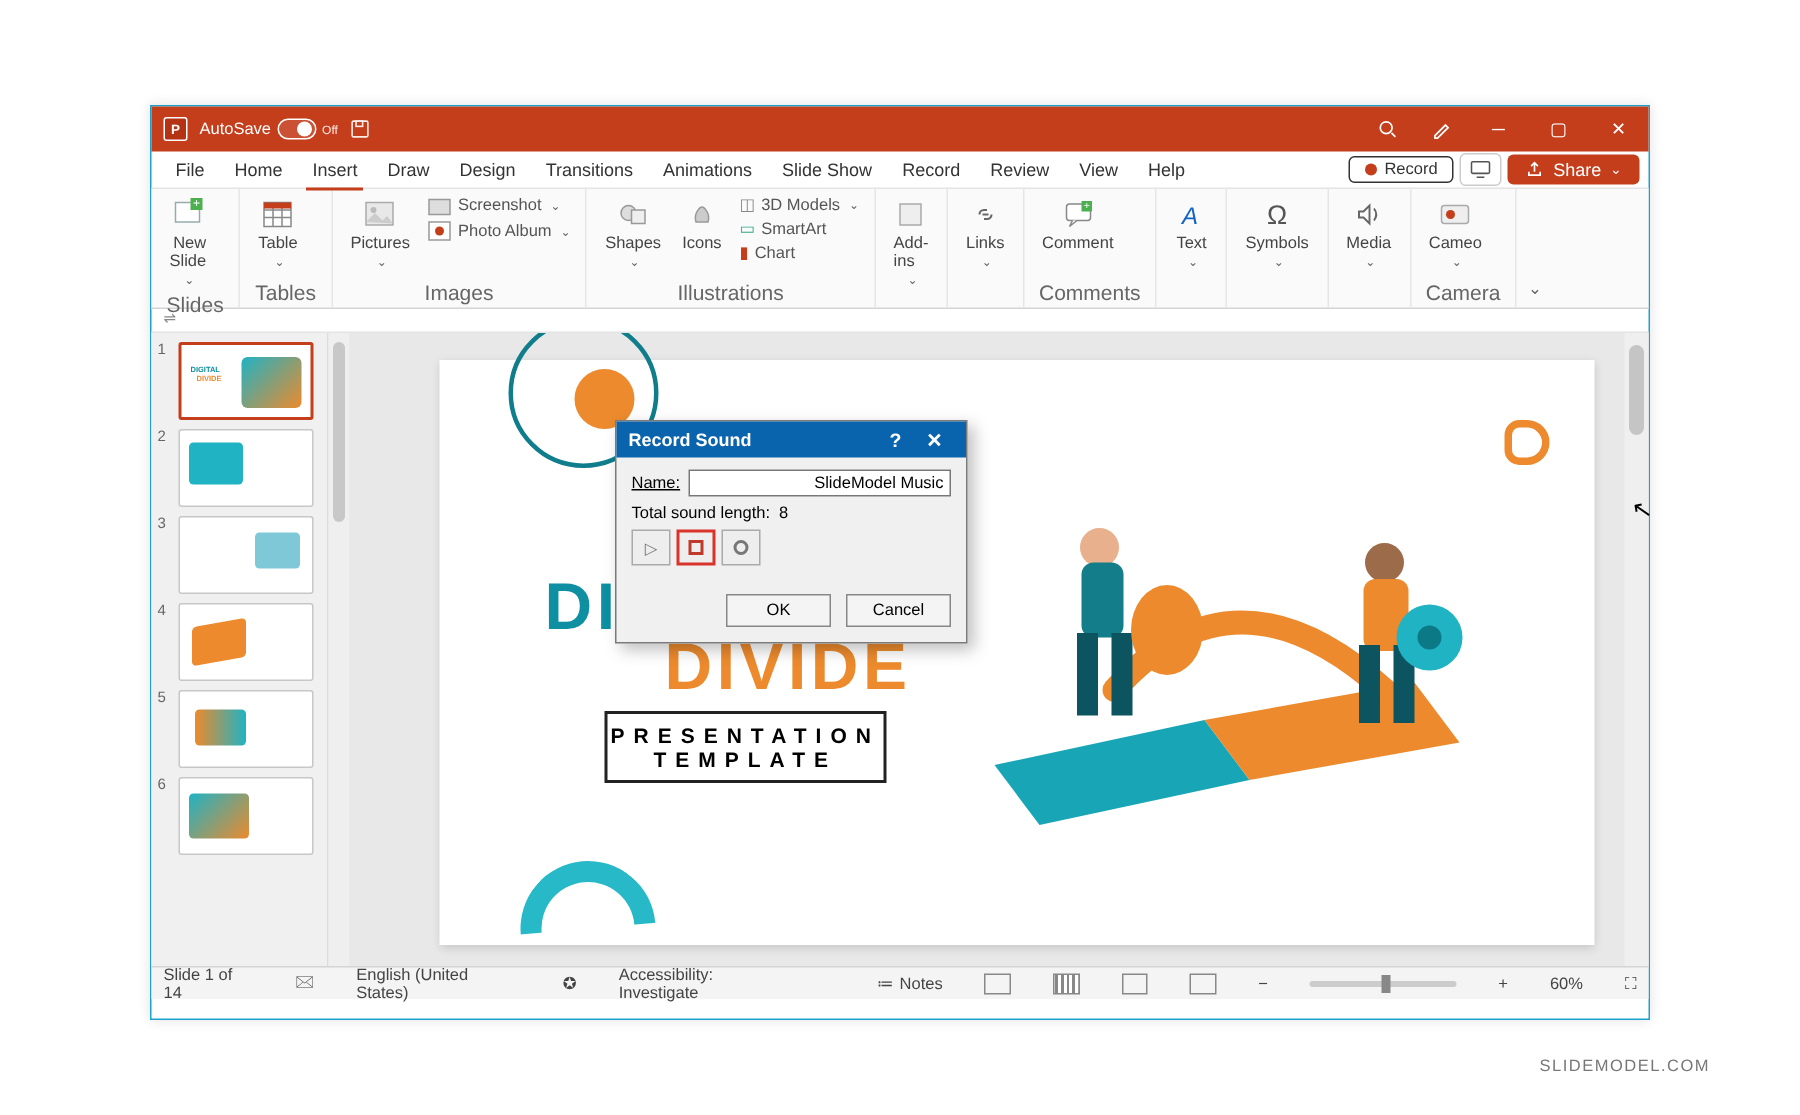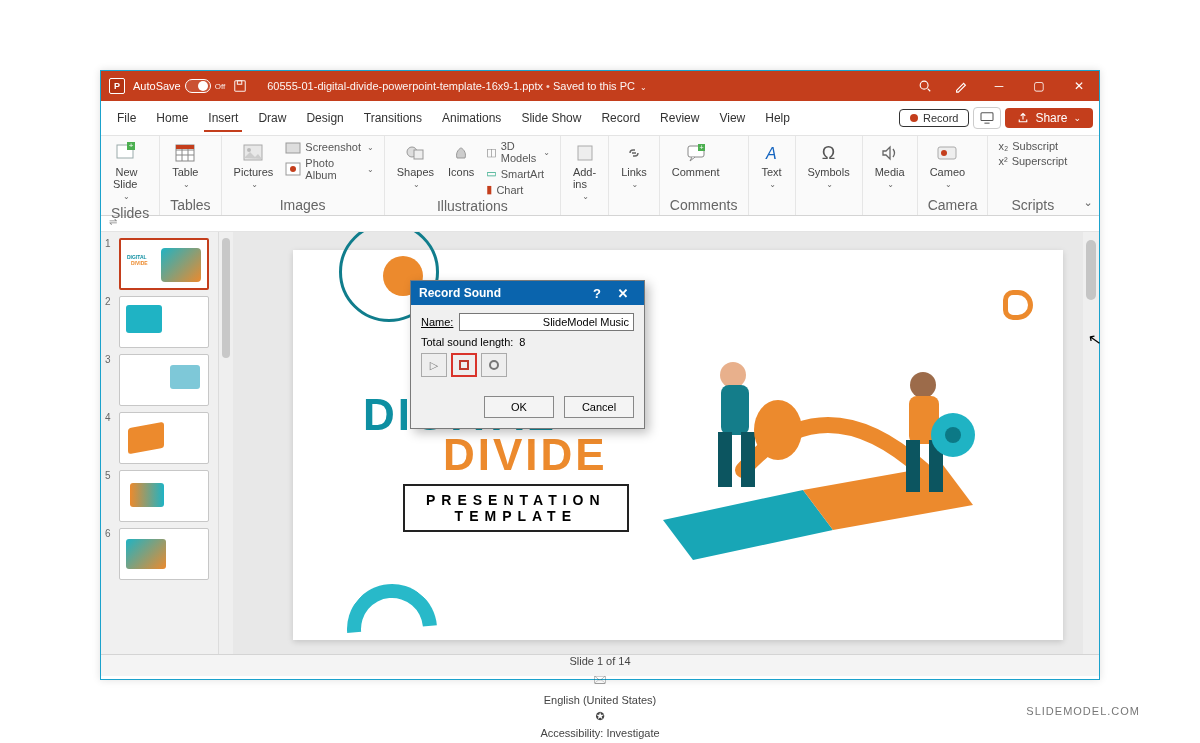--- a/index.html
+++ b/index.html
@@ -8,21 +8,21 @@
 .titlebar { background: #c43e1c; height: 30px; display: flex; align-items: center; color: #fff; font-size: 11px; }
 .titlebar .left { display:flex; align-items:center; gap:8px; padding-left:8px; flex:0 0 auto;}
 .titlebar .autosave { display:flex; align-items:center; gap:4px; }
 .toggle-off { width:26px; height:14px; border:1px solid #fff; border-radius:7px; position:relative; background:rgba(255,255,255,.1);}
 .toggle-off::after{content:"";position:absolute;right:2px;top:1px;width:10px;height:10px;border-radius:50%;background:#fff;}
 .titlebar .doc { margin-left:12px; opacity:.95; }
 .titlebar .right { margin-left:auto; display:flex; align-items:center; }
 .titlebar .winbtn { width:40px; height:30px; display:flex; align-items:center; justify-content:center; color:#fff; font-size:12px; }
 .titlebar .searchbtn { width:36px; height:30px; display:flex; align-items:center; justify-content:center;}
 
-.menubar { height:35px; border-bottom:1px solid #e4e4e4; display:flex; align-items:center; padding:0 6px; font-size:12px; color:#333; }
+.menubar { height:25px; border-bottom:1px solid #e4e4e4; display:flex; align-items:center; padding:0 6px; font-size:12px; color:#333; }
 .menubar .tab { padding:0 10px; height:28px; display:flex; align-items:center; cursor:default;}
 .menubar .tab.active { color:#333; position:relative; }
 .menubar .tab.active::after{content:"";position:absolute;left:6px;right:6px;bottom:0;height:2px;background:#c43e1c;}
 .menubar .spacer{flex:1;}
 .menubar .record-btn { border:1px solid #333; border-radius:4px; padding:2px 10px; display:flex; align-items:center; gap:5px; font-size:11px;}
 .menubar .record-btn .dot{width:8px;height:8px;border-radius:50%;background:#c43e1c;}
 .menubar .iconbtn { border:1px solid #ccc; border-radius:4px; width:28px; height:22px; display:flex; align-items:center; justify-content:center; margin:0 4px; font-size:12px;}
 .menubar .share-btn { background:#c43e1c; color:#fff; border-radius:4px; padding:3px 12px; display:flex; align-items:center; gap:6px; font-size:12px;}
 
 .ribbon { height:80px; display:flex; border-bottom:1px solid #d4d4d4; background:#fafafa; font-size:11px; color:#444;}
@@ -43,42 +43,42 @@
 .thumb-row .num{ font-size:10px; color:#666; width:10px;}
 .thumb { width:90px; height:52px; background:#fff; border:1px solid #c7c7c7; border-radius:2px; position:relative; overflow:hidden;}
 .thumb.sel{ border:2px solid #c43e1c; }
 
 .canvas-area { flex:1; background:#e8e8e8; position:relative; overflow:hidden;}
 .slide { position:absolute; left:60px; top:18px; width:770px; height:390px; background:#fff; box-shadow:0 2px 6px rgba(0,0,0,.15);}
 .slide .circ-outline{position:absolute; left:46px; top:-28px; width:100px; height:100px; border:3px solid #107d8c; border-radius:50%;}
 .slide .orange-dot{position:absolute; left:90px; top:6px; width:40px; height:40px; background:#ec8a2d; border-radius:50%;}
 .slide .title-d{position:absolute; left:70px; top:140px; font-size:44px; font-weight:900; letter-spacing:3px; color:#0e8fa2; font-family:Arial Black,Arial;}
 .slide .title-v{position:absolute; left:150px; top:180px; font-size:44px; font-weight:900; letter-spacing:3px; color:#ec8a2d; font-family:Arial Black,Arial;}
-.slide .subtitle{position:absolute; left:110px; top:234px; border:2px solid #222; padding:6px 21px; font-size:14px; letter-spacing:6px; font-weight:700; text-align:center;}
+.slide .subtitle{position:absolute; left:110px; top:234px; border:2px solid #222; padding:6px 2px; font-size:14px; letter-spacing:6px; font-weight:700; text-align:center;}
 .slide .arc1{position:absolute; left:54px; bottom:-34px; width:90px; height:90px; border:14px solid #28b9c9; border-radius:50%; border-right-color:transparent; border-bottom-color:transparent; transform:rotate(40deg);}
 .slide .blob{position:absolute; right:30px; top:40px; width:30px; height:30px; border:5px solid #ec8a2d; border-radius:40% 60% 60% 40%;}
 .slide .illus{position:absolute; right:40px; top:70px; width:400px; height:270px;}
 
 .vscroll{ position:absolute; right:0; top:0; width:16px; height:100%; background:#efefef;}
 .vscroll .thn{ position:absolute; top:8px; left:3px; width:10px; height:60px; background:#c5c5c5; border-radius:5px;}
 
 .dialog { position:absolute; left:410px; top:280px; width:235px; border:1px solid #7a7a7a; background:#f0f0f0; box-shadow:4px 4px 10px rgba(0,0,0,.25); font-size:11px;}
 .dialog .dtitle{ background:#0a64ad; color:#fff; height:24px; display:flex; align-items:center; padding:0 8px; font-weight:600; font-size:12px;}
 .dialog .dtitle .sp{flex:1;}
 .dialog .dtitle .db{ width:26px; text-align:center; font-size:13px;}
 .dialog .body{ padding:8px 10px;}
 .dialog .row{ display:flex; align-items:center; gap:6px; margin-bottom:5px;}
 .dialog input[type=text]{ flex:1; border:1px solid #777; padding:2px 4px; font-size:11px; background:#fff;text-align:right;}
 .dialog .btnrow{ display:flex; gap:4px;}
 .dialog .pbtn{ width:26px; height:24px; border:1px solid #aaa; background:#eee; display:flex; align-items:center; justify-content:center;}
 .dialog .pbtn.hl{ border:2px solid #d9342b; }
 .dialog .okrow{ display:flex; justify-content:flex-end; gap:10px; padding:6px 10px 10px;}
 .dialog .okrow button{ width:70px; height:22px; border:1px solid #888; background:#f4f4f4; font-size:11px;}
 
-.statusbar{ height:22px; border-top:1px solid #d4d4d4; background:#f4f4f4; display:flex; align-items:center; font-size:11px; color:#444; padding:0 8px; gap:4px;flex-direction:column;}
+.statusbar{ height:22px; border-top:1px solid #d4d4d4; background:#f4f4f4; display:flex; align-items:center; font-size:11px; color:#444; padding:0 8px; gap:28px;}
 .statusbar .sp{flex:1;}
 .statusbar .zoom-slider{ width:100px; height:4px; background:#ccc; position:relative; border-radius:2px;}
 .statusbar .zoom-slider .h{position:absolute; left:48px; top:-4px; width:6px; height:12px; background:#888;}
 .viewbtn{ width:18px; height:14px; border:1px solid #888; }
 
 .watermark{ position:absolute; right:60px; bottom:26px; font-size:11px; letter-spacing:1px; color:#777;}
 
 .cursor { position:absolute; left:1088px; top:330px; font-size:16px; color:#000; transform:rotate(-10deg);}
 svg{display:block;}
 </style>
@@ -93,26 +93,20 @@
       <span class="autosave">
         <span>AutoSave</span>
         <span class="toggle-off"></span>
         <span style="font-size:8px;opacity:.9;">Off</span>
       </span>
       <span style="opacity:.9;">
         <svg width="14" height="14" viewBox="0 0 16 16" fill="none" stroke="#fff" stroke-width="1.2">
             <rect x="2" y="2" width="12" height="12" rx="1"></rect>
             <rect x="5" y="2" width="5" height="4"></rect>
           </svg>
-      </span>
-      <span class="doc">
-        <span>60555-01-digital-divide-powerpoint-template-16x9-1.pptx</span>
-        <span style="opacity:.8;"> • </span>
-        <span>Saved to this PC</span>
-        <span class="caret" style="color:#fff;">⌄</span>
       </span>
     </div>
     <div class="right">
       <span class="searchbtn">
         <svg width="14" height="14" viewBox="0 0 16 16" fill="none" stroke="#fff" stroke-width="1.3">
             <circle cx="7" cy="7" r="4.5"></circle>
             <line x1="11" y1="11" x2="14" y2="14"></line>
           </svg>
       </span>
       <span class="searchbtn">
@@ -362,35 +356,20 @@
               <svg width="20" height="16">
                 <rect x="1" y="2" width="18" height="12" rx="2" fill="#eee" stroke="#aaa"></rect>
                 <circle cx="7" cy="8" r="3" fill="#c43e1c"></circle>
               </svg>
             </span>
             <span>Cameo</span>
             <span class="caret">⌄</span>
           </div>
         </div>
       <div class="lbl">Camera</div>
-    </div>
-    <div class="group" style="border-right:none;">
-      <div class="row">
-          <div class="stack">
-        <div class="rbtn-small">
-              <span>x₂</span>
-              <span>Subscript</span>
-            </div>
-        <div class="rbtn-small">
-              <span>x²</span>
-              <span>Superscript</span>
-            </div>
-      </div>
-        </div>
-      <div class="lbl">Scripts</div>
     </div>
     <div style="width:24px;display:flex;align-items:flex-end;justify-content:center;padding-bottom:6px;">
         <span style="font-size:11px;color:#666;">⌄</span>
       </div>
   </div>
   <div class="ribbon-collapse">⇌</div>
 
   <div class="workspace">
     <div class="thumbs">
       <div class="thumb-row">

